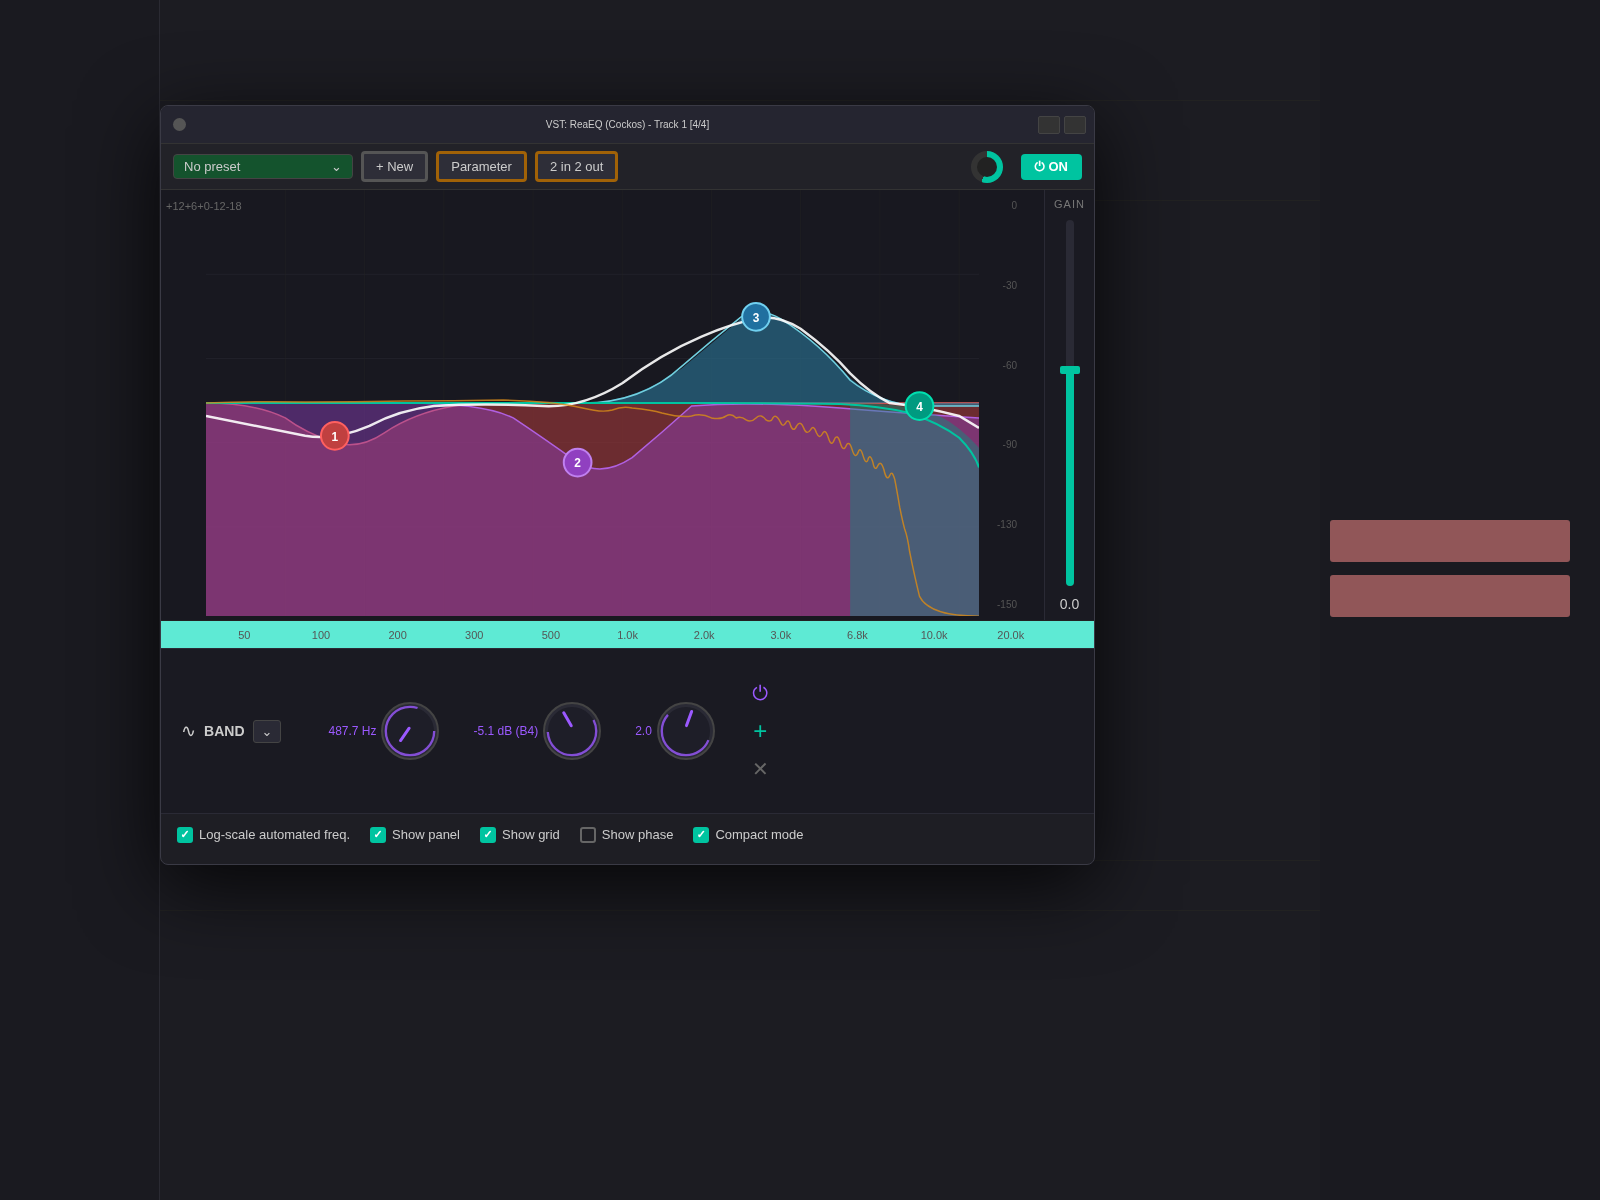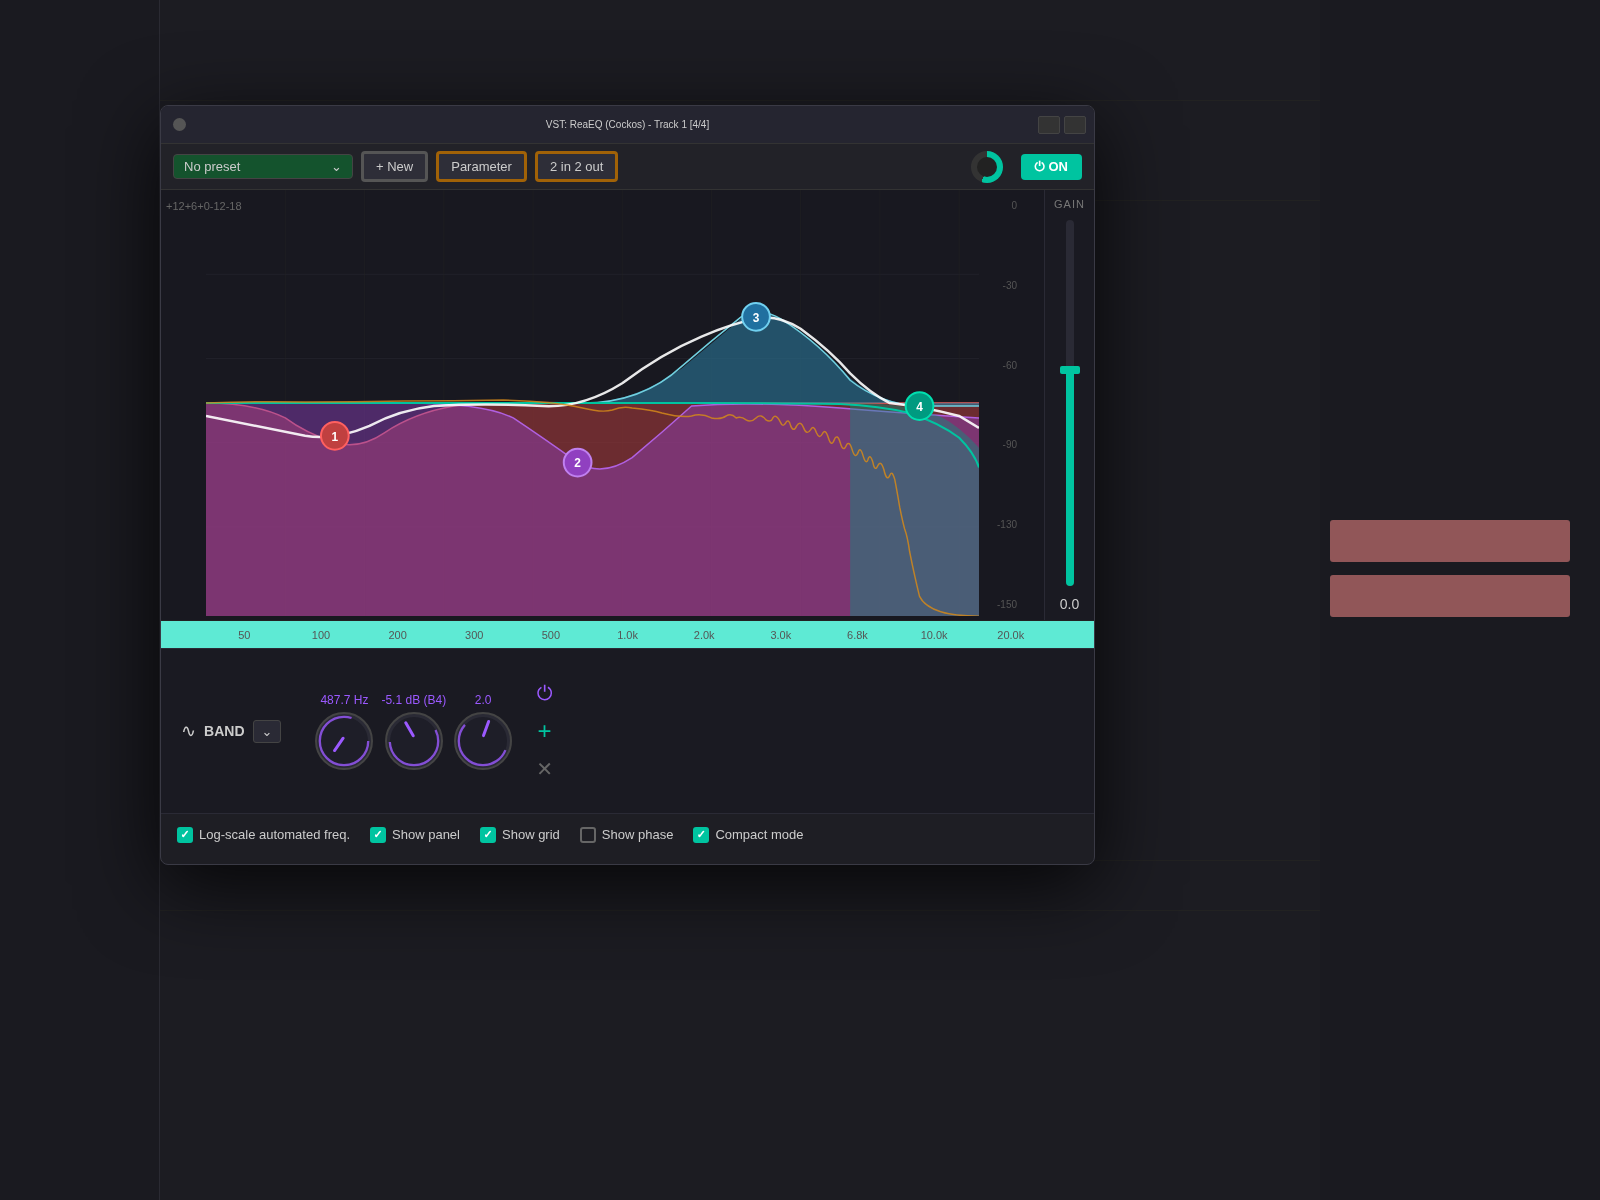--- a/index.html
+++ b/index.html
@@ -272,24 +272,23 @@
       border: 1px solid #444;
       border-radius: 3px;
       color: #ccc;
       font-size: 13px;
       padding: 3px 8px;
       cursor: pointer;
     }
 
     .knob-group {
       display: flex;
-      flex-direction: column;
       align-items: center;
       gap: 5px;
-      margin: 0 4px;
+      margin: 0 17px;
     }
     .knob-label {
       color: #9b59ff;
       font-size: 12px;
     }
     .knob-body {
       width: 58px;
       height: 58px;
       border-radius: 50%;
       background: #2a2a35;

